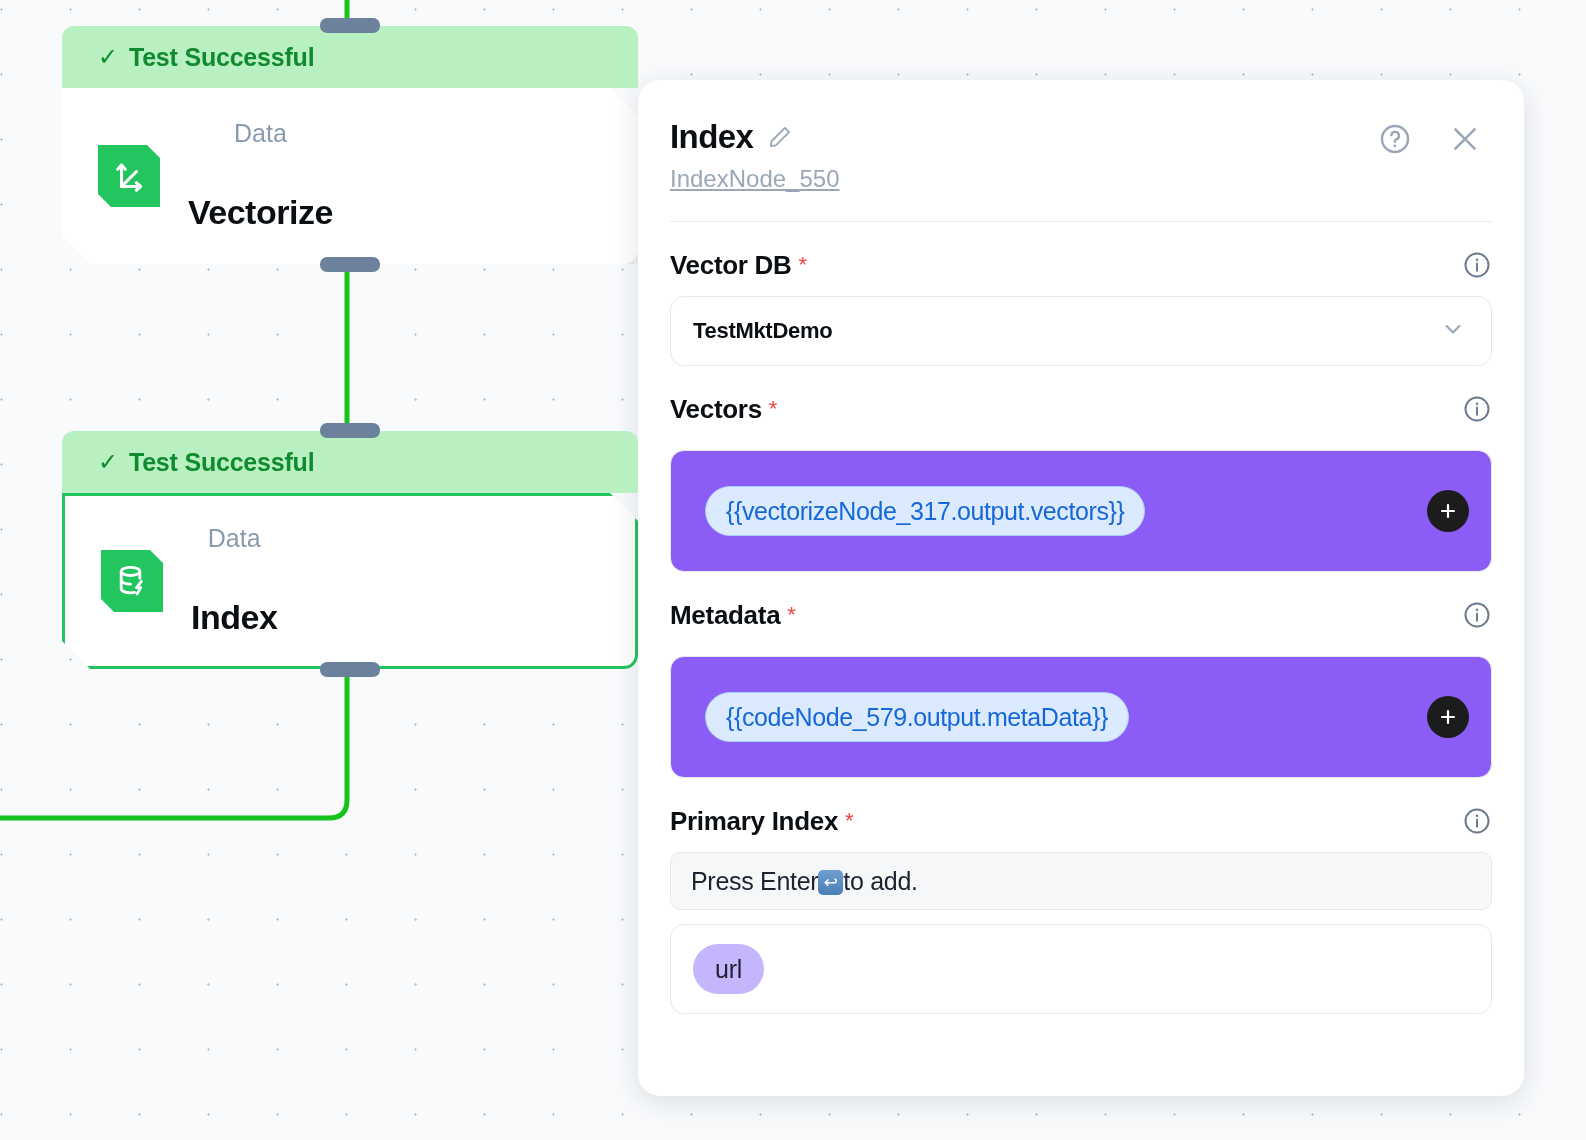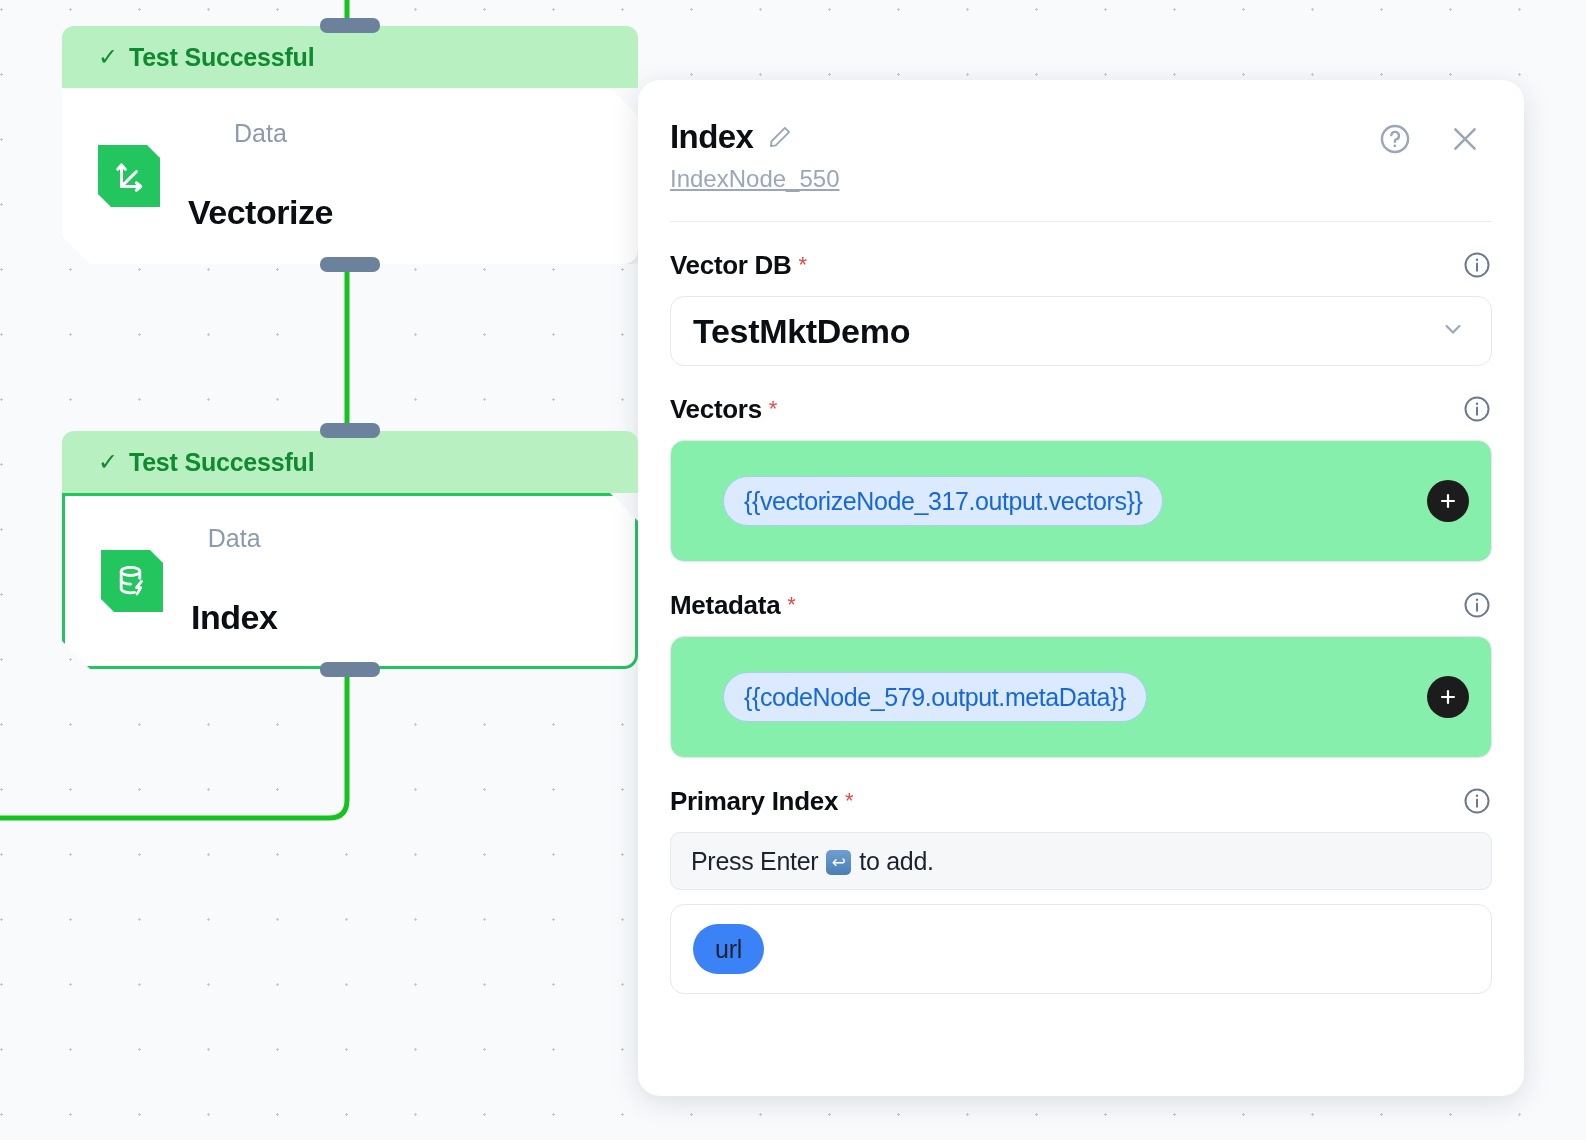--- a/index.html
+++ b/index.html
@@ -106,30 +106,30 @@
   .select-box {
     margin-top: 14px;
     height: 70px;
     border: 1.5px solid #e6e8ec;
     border-radius: 14px;
     display: flex; align-items: center; justify-content: space-between;
     padding: 0 24px 0 22px;
     background: #fff;
     cursor: pointer;
   }
-  .select-value { font-size: 34px; font-weight: bold; color: #0b0f14; letter-spacing: -.3px; }
+  .select-value { font-size: 22px; font-weight: bold; color: #0b0f14; letter-spacing: -.3px; }
 
   .token-box {
-    margin-top: 14px;
+    margin-top: 24px;
     min-height: 122px;
     border: 1.5px solid #e6e8ec;
     border-radius: 14px;
     display: flex; align-items: center;
-    padding: 0 22px 0 52px;
-    background: #86efac;
+    padding: 0 22px 0 34px;
+    background: #8b5cf6;
     position: relative;
   }
   .token {
     display: inline-flex; align-items: center;
     height: 50px;
     padding: 0 20px;
     background: #dbeafe;
     border: 1.5px solid #a9cdf5;
     border-radius: 25px;
     color: #1668d8;
@@ -150,21 +150,20 @@
     margin-top: 14px;
     height: 58px;
     border: 1.5px solid #e6e8ec;
     border-radius: 10px;
     background: #f6f7f8;
     display: flex; align-items: center;
     padding: 0 20px;
     font-size: 25px;
     color: #1c2230;
     cursor: text;
-    gap: 8px;
     letter-spacing: -.3px;
   }
   .enterkey {
     display: inline-flex; align-items: center; justify-content: center;
     width: 25px; height: 25px;
     border-radius: 5px;
     background: linear-gradient(#6f9fd0, #4a7fb5);
     color: #fff; font-size: 17px; line-height: 1;
     position: relative; top: 1px;
   }
@@ -173,21 +172,21 @@
     min-height: 90px;
     border: 1.5px solid #e6e8ec;
     border-radius: 14px;
     background: #fff;
     display: flex; align-items: center;
     padding: 0 22px 0 22px;
   }
   .chip {
     display: inline-flex; align-items: center;
     height: 50px; padding: 0 22px;
-    background: #3b82f6;
+    background: #c4b5fd;
     border-radius: 25px;
     font-size: 25px; color: #1c2230;
     letter-spacing: -.2px;
   }
 </style>
 </head>
 <body>
 
 <div id="canvas">
 

